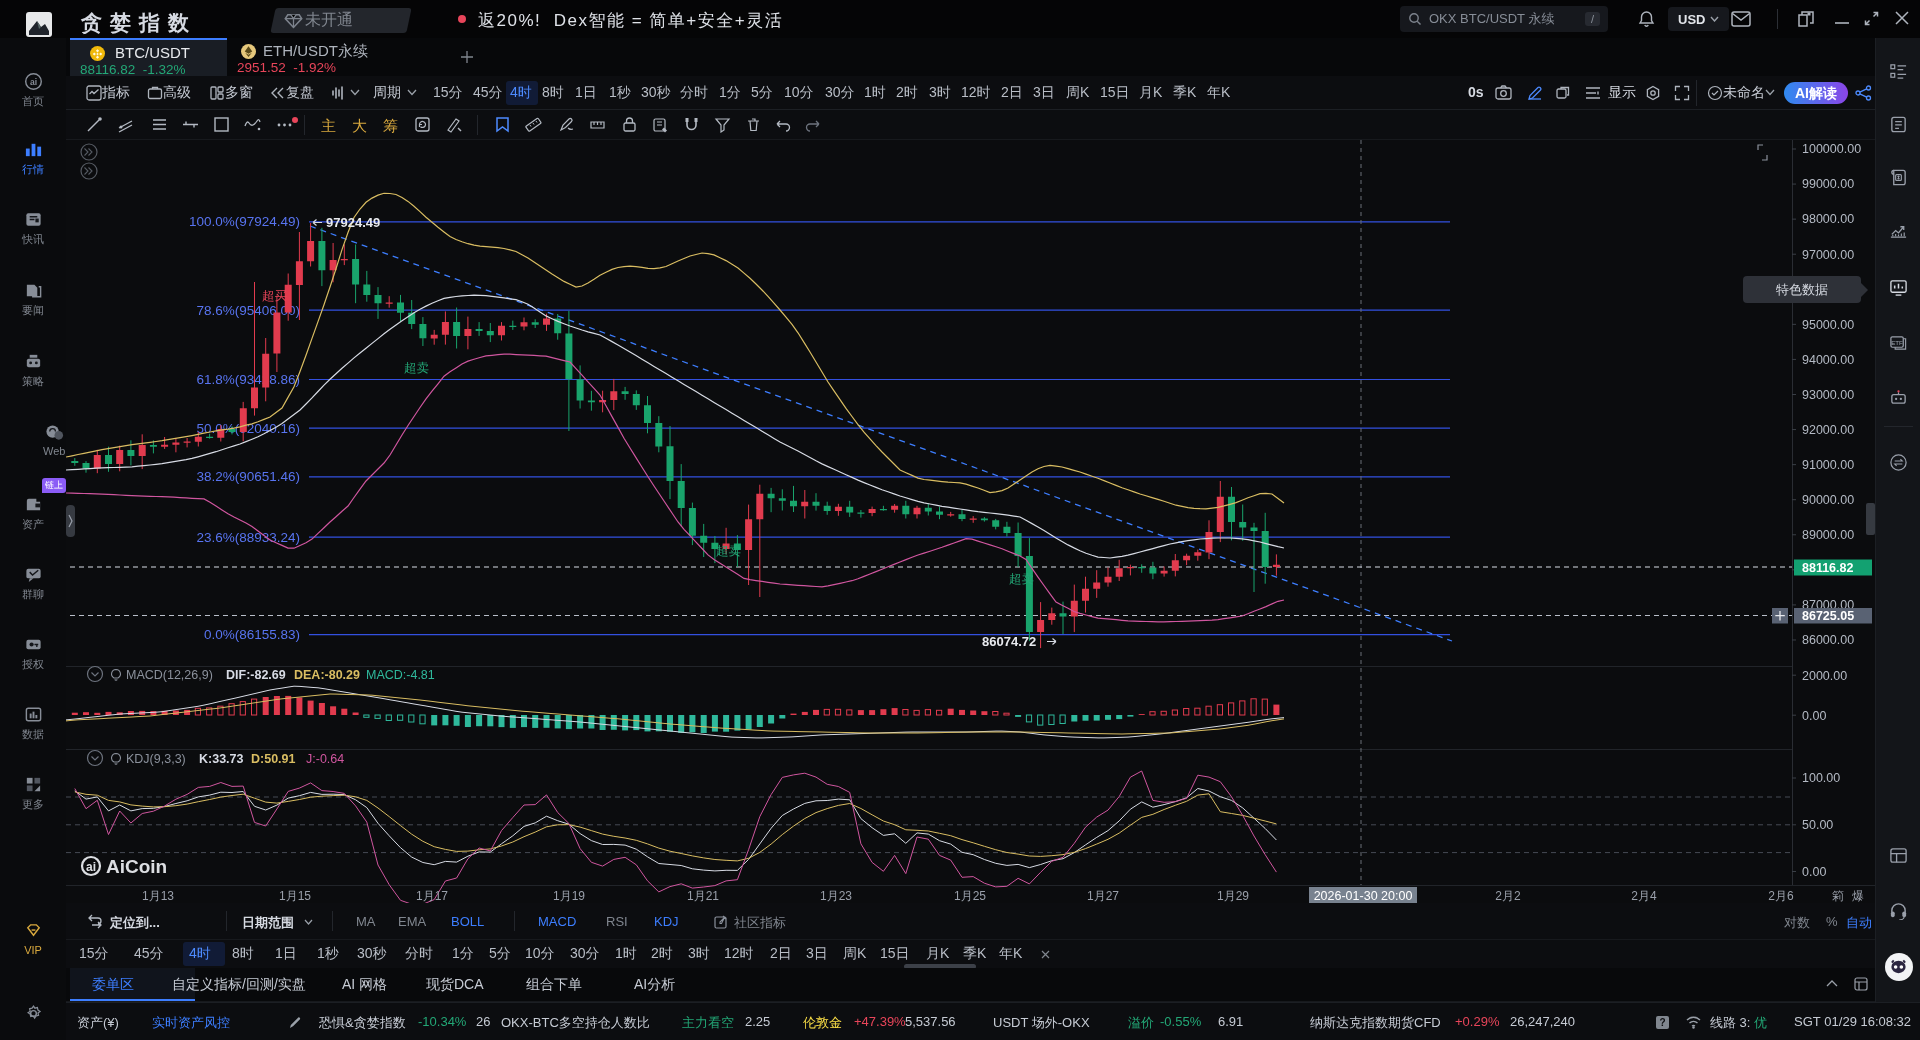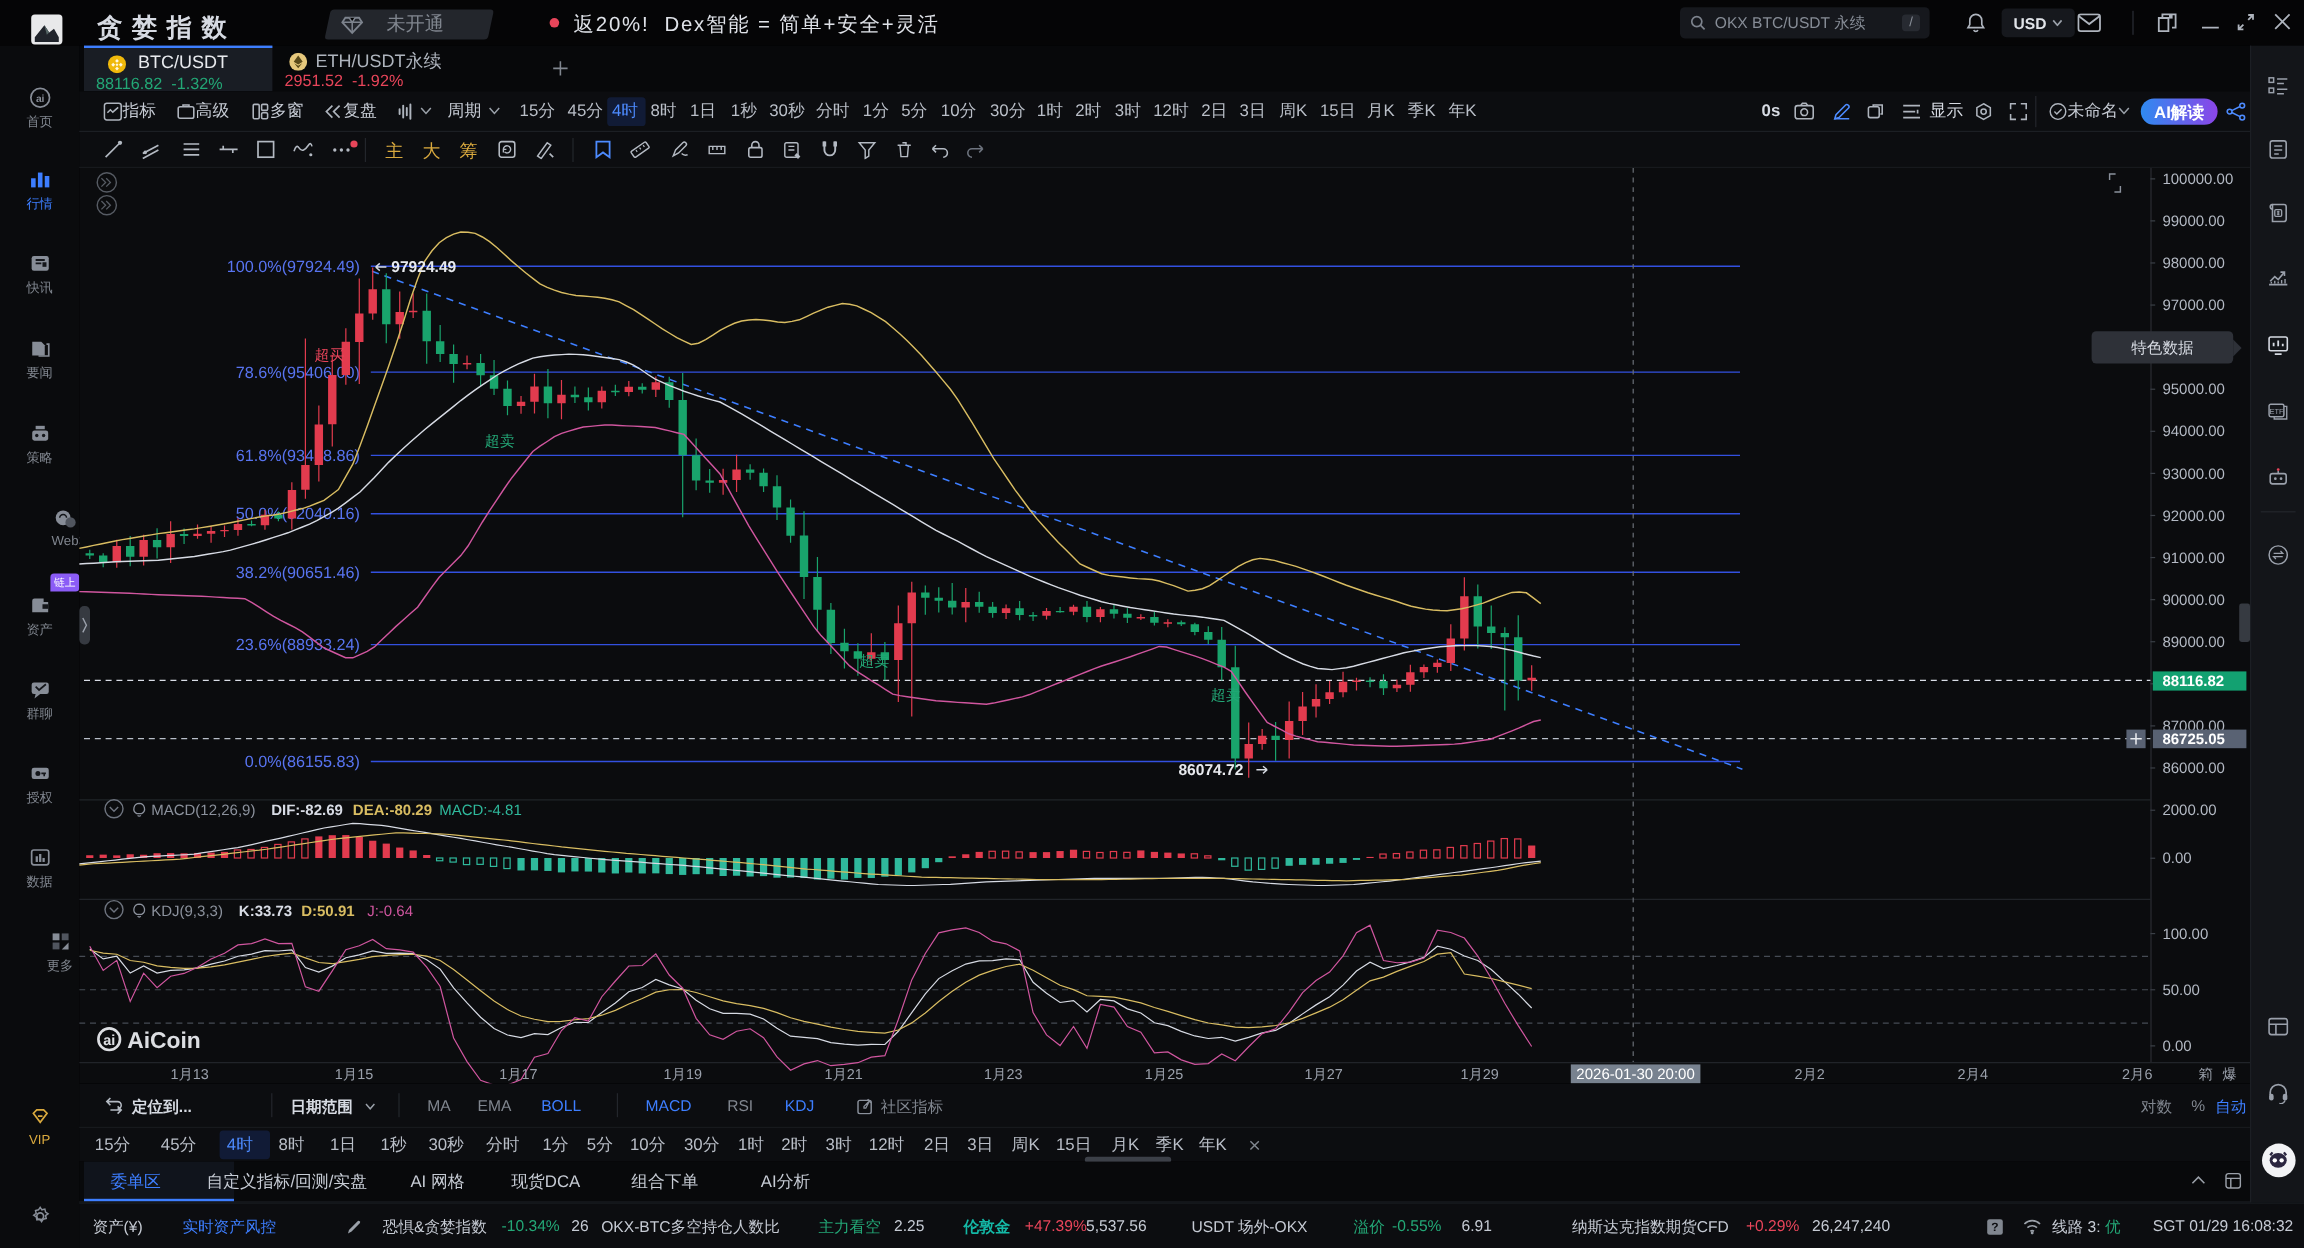--- a/index.html
+++ b/index.html
@@ -21,21 +21,21 @@
         <path d="M11 9 L15 15 L13 17 Z" fill="#566"></path>
       </svg>
  </div>
  <div class="ab t1" style="left:81px;top:9px;font-size:21px;font-weight:700;letter-spacing:8px">贪婪指数</div>
  <div class="ab" style="left:273px;top:8px;width:136px;height:25px;background:#23262c;transform:skewX(-12deg);border-radius:3px"></div>
  <div class="ab row" style="left:284px;top:8px;height:25px">
    <svg width="19" height="19" viewBox="0 0 15 15">
         <path d="M3 3 h9 l2 3 -6.5 7 L1 6 Z" fill="none" stroke="#7d838d" stroke-width="1.2"></path>
         <path d="M1 6h13M5.5 3l2 3 2-3M7.5 6v7" stroke="#7d838d" stroke-width="1"></path>
       </svg>
-   <span style="color:#80868f;font-size:16px;margin-left:19px">未开通</span>
+   <span style="color:#80868f;font-size:16px;margin-left:2px">未开通</span>
  </div>
  <div class="ab" style="left:458px;top:15px;width:8px;height:8px;border-radius:50%;background:#e8455a"></div>
  <div class="ab" style="left:478px;top:9px;color:#dfe2e8;font-size:17px;letter-spacing:1.5px">返20%!&nbsp; Dex智能 = 简单+安全+灵活</div>
 
  <div class="ab row" style="left:1400px;top:6px;width:208px;height:26px;background:#16181d;border-radius:4px;padding:0 8px">
    <svg width="14" height="14" viewBox="0 0 14 14">
         <circle cx="6" cy="6" r="4.2" fill="none" stroke="#7d838d" stroke-width="1.4"></circle>
         <path d="M9.2 9.2 L12.5 12.5" stroke="#7d838d" stroke-width="1.4"></path>
       </svg>
    <span style="color:#878d97;font-size:13px;margin-left:7px;flex:1">OKX BTC/USDT 永续</span>
@@ -113,21 +113,21 @@
         <rect x="2.5" y="5" width="15" height="10" rx="2" fill="#878d97"></rect>
         <circle cx="8" cy="10" r="2.2" fill="#14161a"></circle>
         <path d="M11 10 h4 M13.5 10 v2.5" stroke="#14161a" stroke-width="1.4"></path>
       </svg>授权</div>
     <div class="sb-item" style="top:667px;"><svg width="19" height="19" viewBox="0 0 20 20">
         <rect x="2.5" y="3.5" width="15" height="13" rx="2" fill="none" stroke="#878d97" stroke-width="1.5"></rect>
         <rect x="6" y="9" width="2" height="5" fill="#878d97"></rect>
         <rect x="9" y="7" width="2" height="7" fill="#878d97"></rect>
         <rect x="12" y="10.5" width="2" height="3.5" fill="#878d97"></rect>
       </svg>数据</div>
-    <div class="sb-item" style="top:737px;margin-left:17px;"><svg width="19" height="19" viewBox="0 0 20 20">
+    <div class="sb-item" style="top:737px;"><svg width="19" height="19" viewBox="0 0 20 20">
         <rect x="3" y="3" width="6" height="6" fill="#878d97"></rect>
         <rect x="11" y="3" width="6" height="6" fill="#50555e"></rect>
         <rect x="3" y="11" width="6" height="6" fill="#50555e"></rect>
         <path d="M11 17 l6-6 v6 Z" fill="#878d97"></path>
       </svg>更多</div>
     <div class="sb-item" style="top:884px;color:#d9a93e"><svg width="19" height="19" viewBox="0 0 20 20">
         <path d="M4 6 l3-3 h6 l3 3 -6 8 Z" fill="none" stroke="#d9a93e" stroke-width="1.5"></path>
         <path d="M8 8.5 h4" stroke="#d9a93e" stroke-width="1.5"></path>
       </svg>VIP</div>
     <div class="ab" style="left:42px;top:440px;background:#8b5cf6;color:#fff;font-size:9px;padding:1px 3px;border-radius:3px 3px 3px 0">链上</div>
@@ -743,21 +743,21 @@
       <svg width="15" height="15" viewBox="0 0 15 15">
         <path d="M2 13 l.8-3 7-7 a1.2 1.2 0 0 1 2.2 1.2 l-7 7 Z" fill="#9aa0a9"></path>
       </svg>
     </div>
     <div class="ab" style="left:253px;top:11px;color:#c6cbd4;font-size:13px;font-weight:400;white-space:nowrap">恐惧&amp;贪婪指数</div>
     <div class="ab" style="left:352px;top:11px;color:#23a776;font-size:13px;font-weight:400;white-space:nowrap">-10.34%</div>
     <div class="ab" style="left:410px;top:11px;color:#c6cbd4;font-size:13px;font-weight:400;white-space:nowrap">26</div>
     <div class="ab" style="left:435px;top:11px;color:#c6cbd4;font-size:13px;font-weight:400;white-space:nowrap">OKX-BTC多空持仓人数比</div>
     <div class="ab" style="left:616px;top:11px;color:#23a776;font-size:13px;font-weight:400;white-space:nowrap">主力看空</div>
     <div class="ab" style="left:679px;top:11px;color:#c6cbd4;font-size:13px;font-weight:400;white-space:nowrap">2.25</div>
-    <div class="ab" style="left:737px;top:11px;color:#14b8a6;font-size:13px;font-weight:700;white-space:nowrap">伦敦金</div>
+    <div class="ab" style="left:737px;top:11px;color:#fde047;font-size:13px;font-weight:400;white-space:nowrap">伦敦金</div>
     <div class="ab" style="left:788px;top:11px;color:#e8455a;font-size:13px;font-weight:400;white-space:nowrap">+47.39%</div>
     <div class="ab" style="left:839px;top:11px;color:#c6cbd4;font-size:13px;font-weight:400;white-space:nowrap">5,537.56</div>
     <div class="ab" style="left:927px;top:11px;color:#c6cbd4;font-size:13px;font-weight:400;white-space:nowrap">USDT 场外-OKX</div>
     <div class="ab" style="left:1062px;top:11px;color:#23a776;font-size:13px;font-weight:400;white-space:nowrap">溢价</div>
     <div class="ab" style="left:1094px;top:11px;color:#23a776;font-size:13px;font-weight:400;white-space:nowrap">-0.55%</div>
     <div class="ab" style="left:1152px;top:11px;color:#c6cbd4;font-size:13px;font-weight:400;white-space:nowrap">6.91</div>
     <div class="ab" style="left:1244px;top:11px;color:#c6cbd4;font-size:13px;font-weight:400;white-space:nowrap">纳斯达克指数期货CFD</div>
     <div class="ab" style="left:1389px;top:11px;color:#e8455a;font-size:13px;font-weight:400;white-space:nowrap">+0.29%</div>
     <div class="ab" style="left:1444px;top:11px;color:#c6cbd4;font-size:13px;font-weight:400;white-space:nowrap">26,247,240</div>
     <div class="ab" style="left:1589px;top:12px">

